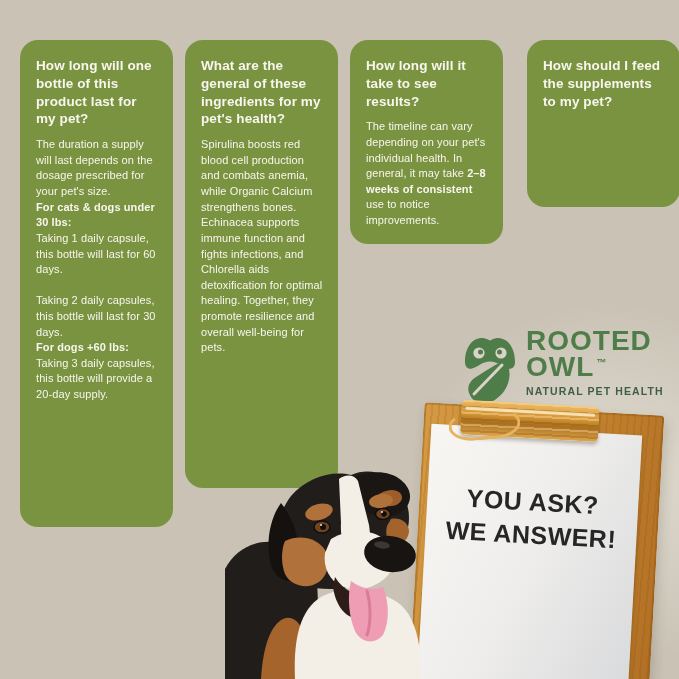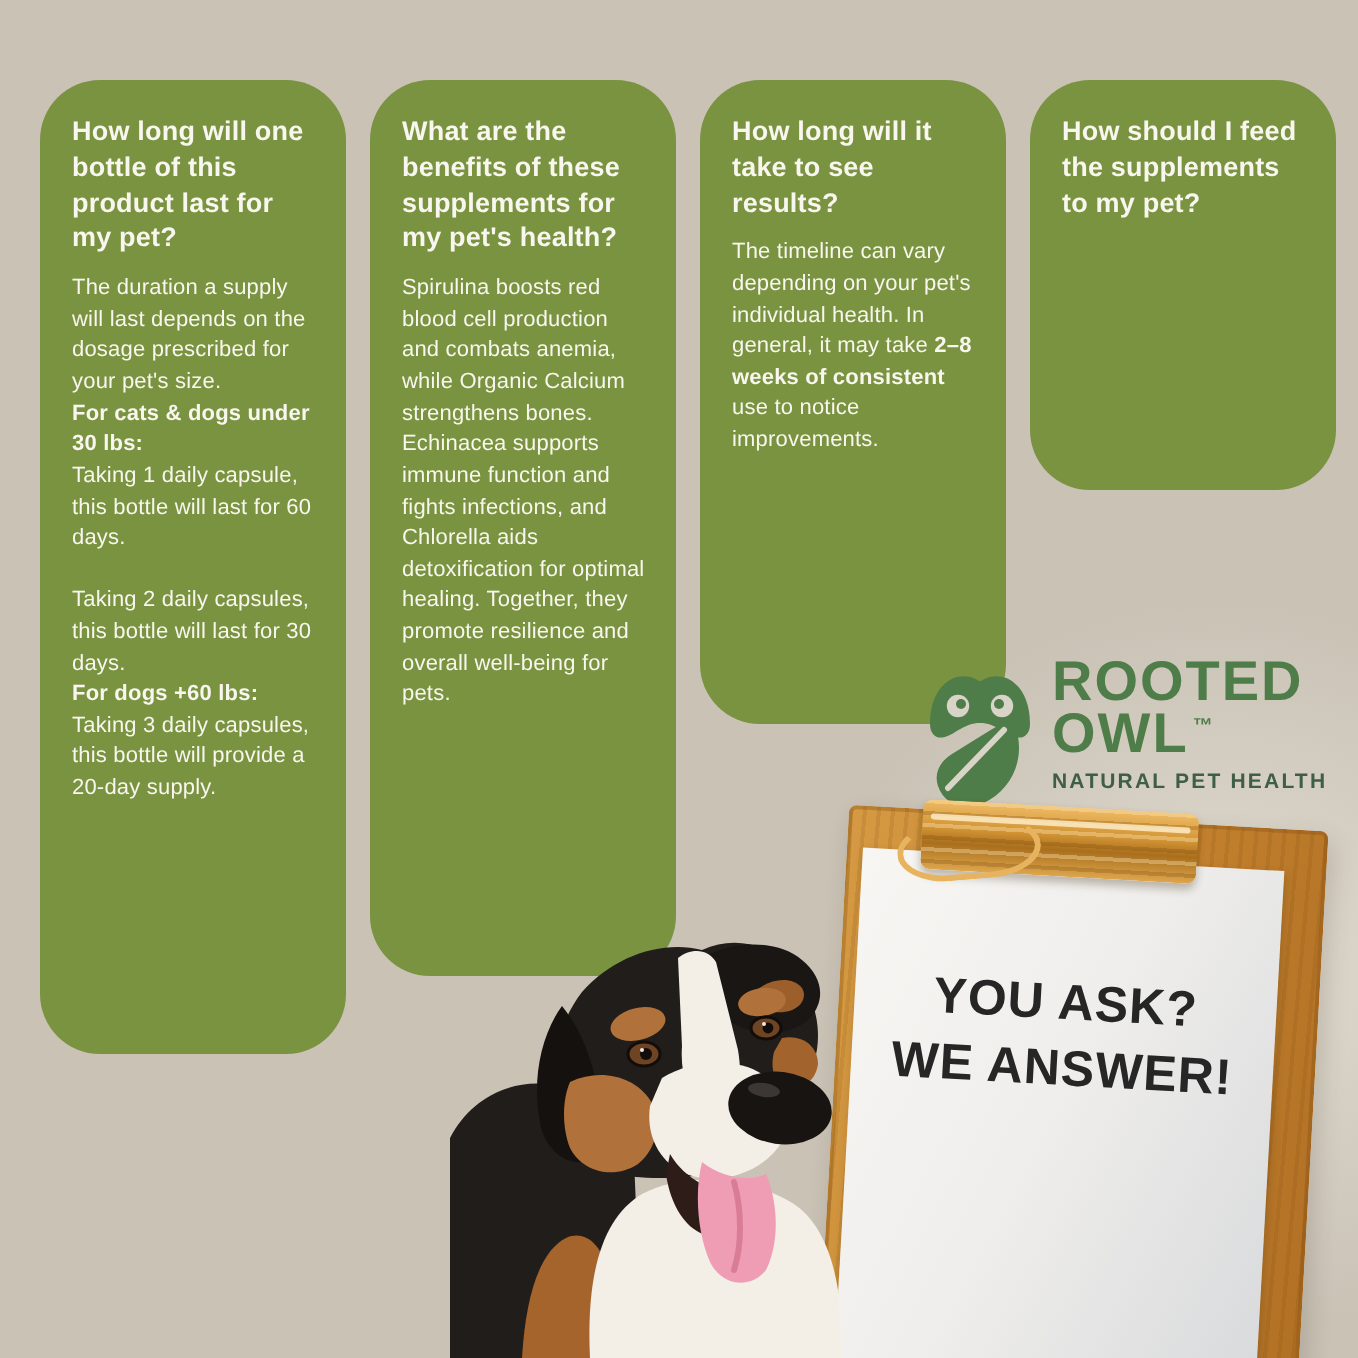--- a/index.html
+++ b/index.html
@@ -9,27 +9,27 @@
     background:#c9c2b5; margin:0 auto;
   }
   .bg-glow{
     position:absolute; left:330px; top:250px; width:560px; height:520px;
     background:radial-gradient(ellipse 50% 50% at 50% 45%, #e2ddd2 0%, rgba(226,221,210,0) 70%);
     pointer-events:none;
   }
   
   .card{
     position:absolute; top:40px; width:153px; box-sizing:border-box;
-    background:#7a9340; border-radius:30px; padding:17px 13px 16px 16px;
+    background:#7a9340; border-radius:18px; padding:17px 13px 16px 16px;
     color:#f8f6ee;
   }
   .card-1{left:20px;  height:487px;}
   .card-2{left:185px; height:448px;}
-  .card-3{left:350px; height:322px;}
-  .card-4{left:515px; height:205px;}
+  .card-3{left:350px; height:204px;}
+  .card-4{left:527px; height:167px;}
   .card-title{
     margin:0 0 9px 0; font-size:13.5px; line-height:1.32; font-weight:800;
     letter-spacing:.1px;
   }
   .card-body{
     margin:0; font-size:11px; line-height:1.42; white-space:pre-line;
     letter-spacing:.1px;
   }
   .card-body .b{font-weight:800;}
   
@@ -91,21 +91,21 @@
     <p class="card-body"><span>The duration a supply will last depends on the dosage prescribed for your pet's size.
 </span><span class="b">For cats &amp; dogs under 30 lbs:</span><span>
 Taking 1 daily capsule, this bottle will last for 60 days.
 </span><span>
 Taking 2 daily capsules, this bottle will last for 30 days.
 </span><span class="b">For dogs +60 lbs:</span><span>
 Taking 3 daily capsules, this bottle will provide a 20-day supply.</span></p>
   </section>
 
   <section class="card card-2">
-    <h2 class="card-title">What are the benefits of these supplements for my pet's health?</h2>
+    <h2 class="card-title">What are the general of these ingredients for my pet's health?</h2>
     <p class="card-body"><span>Spirulina boosts red blood cell production and combats anemia, while Organic Calcium strengthens bones. Echinacea supports immune function and fights infections, and Chlorella aids detoxification for optimal healing. Together, they promote resilience and overall well-being for pets.</span></p>
   </section>
 
   <section class="card card-3">
     <h2 class="card-title">How long will it take to see results?</h2>
     <p class="card-body"><span>The timeline can vary depending on your pet's individual health. In general, it may take </span><span class="b">2–8 weeks of consistent</span><span> use to notice improvements.</span></p>
   </section>
 
   <section class="card card-4">
     <h2 class="card-title">How should I feed the supplements to my pet?</h2>

